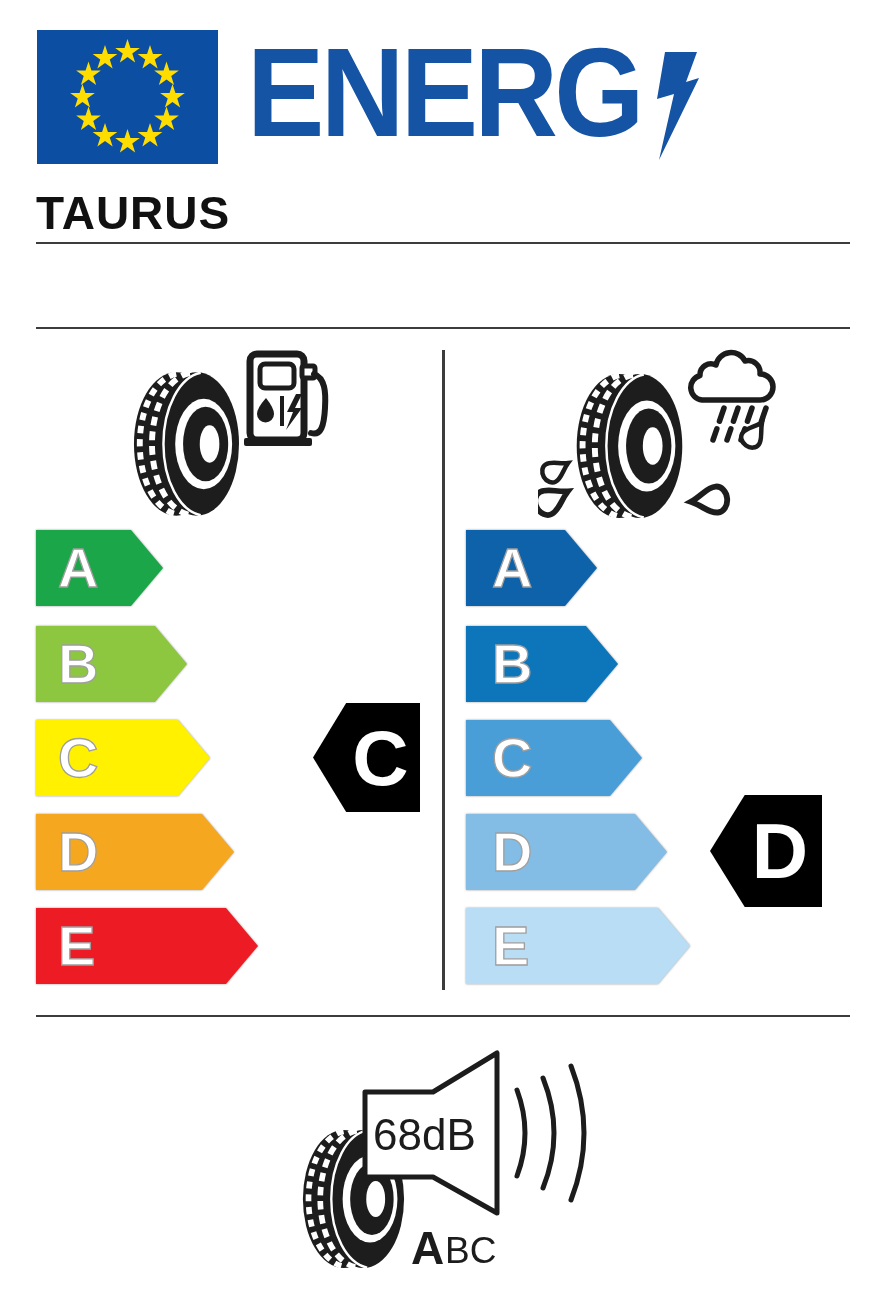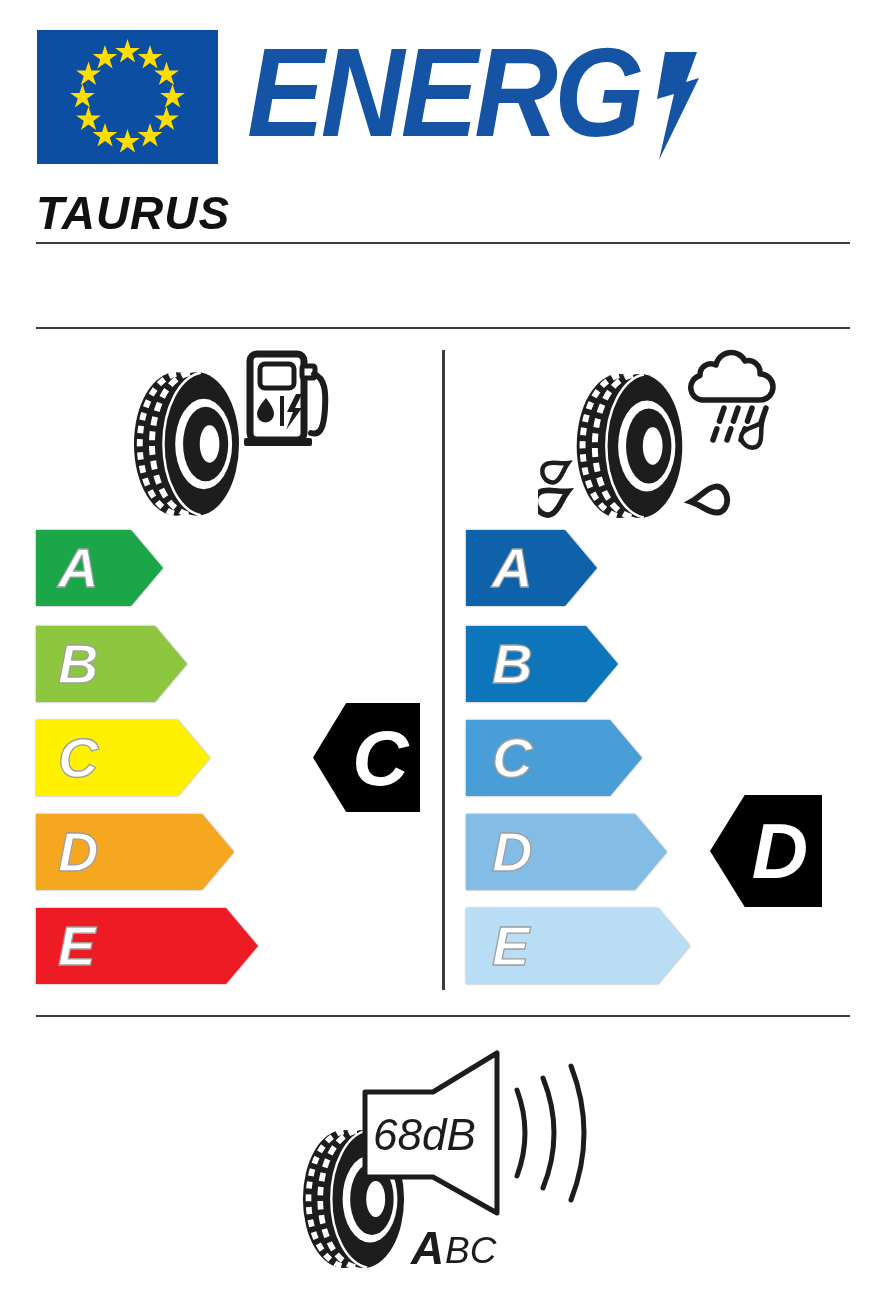--- a/index.html
+++ b/index.html
@@ -1,17 +1,17 @@
 <!DOCTYPE html>
 <html><head>
 <meta charset="utf-8">
 <style>
   html,body{margin:0;padding:0;background:#fff;}
   .label{position:relative;width:886px;height:1299px;background:#fff;overflow:hidden;
-         font-family:"Liberation Sans",sans-serif;font-style:italic;}
+         font-family:"Liberation Sans",sans-serif;}
   
   .flag{position:absolute;left:37px;top:30px;}
   .energ{position:absolute;left:247px;top:30px;height:120px;
          font-weight:bold;font-size:126px;line-height:1;letter-spacing:-4px;
          transform:scaleX(0.92);transform-origin:left top;white-space:nowrap;}
   .bolt{position:absolute;left:655px;top:52px;}
   .brand{position:absolute;left:36px;top:186px;font-size:46px;font-weight:bold;
          color:#111;letter-spacing:1px;text-align:right;}
   .rule{position:absolute;left:36px;width:814px;height:2px;background:#3c3c3c;}
   .rule1{top:242px;}

